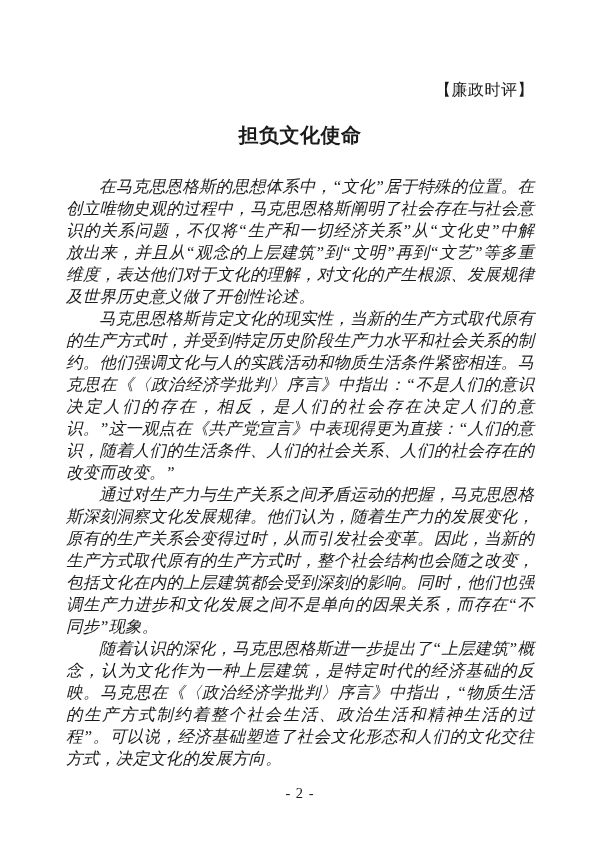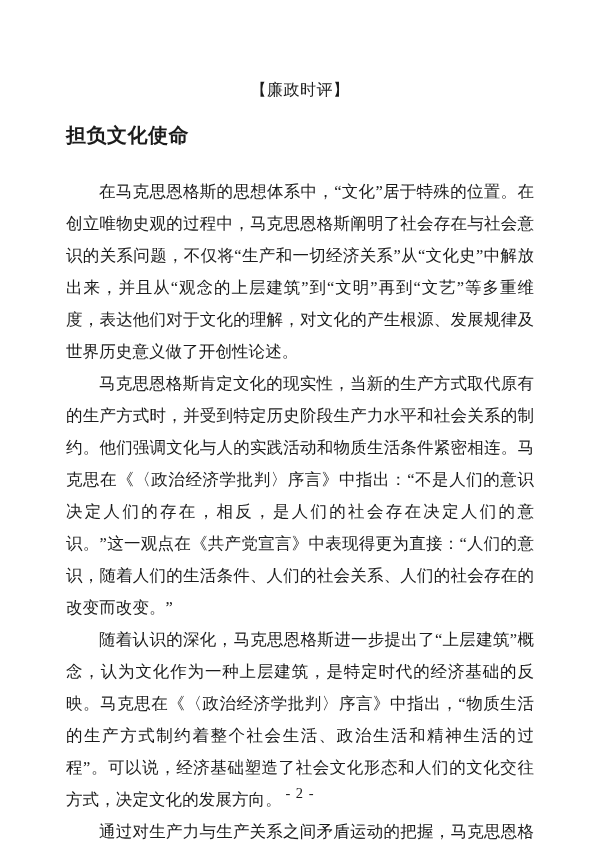--- a/index.html
+++ b/index.html
@@ -17,40 +17,42 @@
     overflow: hidden;
     box-sizing: border-box;
   }
   .content {
     padding: 79px 66px 0 66px;
   }
   .category {
     font-size: 16px;
     line-height: 21px;
     letter-spacing: 0.5px;
-    text-align: center;
+    text-align: right;
   }
   .doc-title {
     margin-top: 23px;
     font-size: 20px;
     font-weight: 700;
     line-height: 25px;
+    text-align: center;
     letter-spacing: 0.5px;
   }
   .body-text {
     margin-top: 28px;
   }
   .para {
     margin: 0;
     font-size: 16.5px;
-    line-height: 32px;
+    line-height: 22px;
     text-align: justify;
     text-align-last: left;
     text-indent: 2em;
     letter-spacing: 0.1px;
+    font-style: italic;
   }
   .page-number {
     position: absolute;
     left: 0;
     right: 0;
     top: 784px;
     text-align: center;
     font-size: 14.5px;
     line-height: 18px;
     letter-spacing: 1px;
@@ -59,18 +61,18 @@
 </head>
 <body>
 
 <div class="page">
   <div class="content">
     <div class="category">【廉政时评】</div>
     <div class="doc-title">担负文化使命</div>
     <div class="body-text">
       <p class="para">在马克思恩格斯的思想体系中，“文化”居于特殊的位置。在创立唯物史观的过程中，马克思恩格斯阐明了社会存在与社会意识的关系问题，不仅将“生产和一切经济关系”从“文化史”中解放出来，并且从“观念的上层建筑”到“文明”再到“文艺”等多重维度，表达他们对于文化的理解，对文化的产生根源、发展规律及世界历史意义做了开创性论述。</p>
       <p class="para">马克思恩格斯肯定文化的现实性，当新的生产方式取代原有的生产方式时，并受到特定历史阶段生产力水平和社会关系的制约。他们强调文化与人的实践活动和物质生活条件紧密相连。马克思在《〈政治经济学批判〉序言》中指出：“不是人们的意识决定人们的存在，相反，是人们的社会存在决定人们的意识。”这一观点在《共产党宣言》中表现得更为直接：“人们的意识，随着人们的生活条件、人们的社会关系、人们的社会存在的改变而改变。”</p>
+      <p class="para">通过对生产力与生产关系之间矛盾运动的把握，马克思恩格斯深刻洞察文化发展规律。他们认为，随着生产力的发展变化，原有的生产关系会变得过时，从而引发社会变革。因此，当新的生产方式取代原有的生产方式时，整个社会结构也会随之改变，包括文化在内的上层建筑都会受到深刻的影响。同时，他们也强调生产力进步和文化发展之间不是单向的因果关系，而存在“不同步”现象。</p>
       <p class="para">随着认识的深化，马克思恩格斯进一步提出了“上层建筑”概念，认为文化作为一种上层建筑，是特定时代的经济基础的反映。马克思在《〈政治经济学批判〉序言》中指出，“物质生活的生产方式制约着整个社会生活、政治生活和精神生活的过程”。可以说，经济基础塑造了社会文化形态和人们的文化交往方式，决定文化的发展方向。</p>
-      <p class="para">通过对生产力与生产关系之间矛盾运动的把握，马克思恩格斯深刻洞察文化发展规律。他们认为，随着生产力的发展变化，原有的生产关系会变得过时，从而引发社会变革。因此，当新的生产方式取代原有的生产方式时，整个社会结构也会随之改变，包括文化在内的上层建筑都会受到深刻的影响。同时，他们也强调生产力进步和文化发展之间不是单向的因果关系，而存在“不同步”现象。</p>
     </div>
   </div>
   <div class="page-number">- 2 -</div>
 </div>
 
 </body></html>

